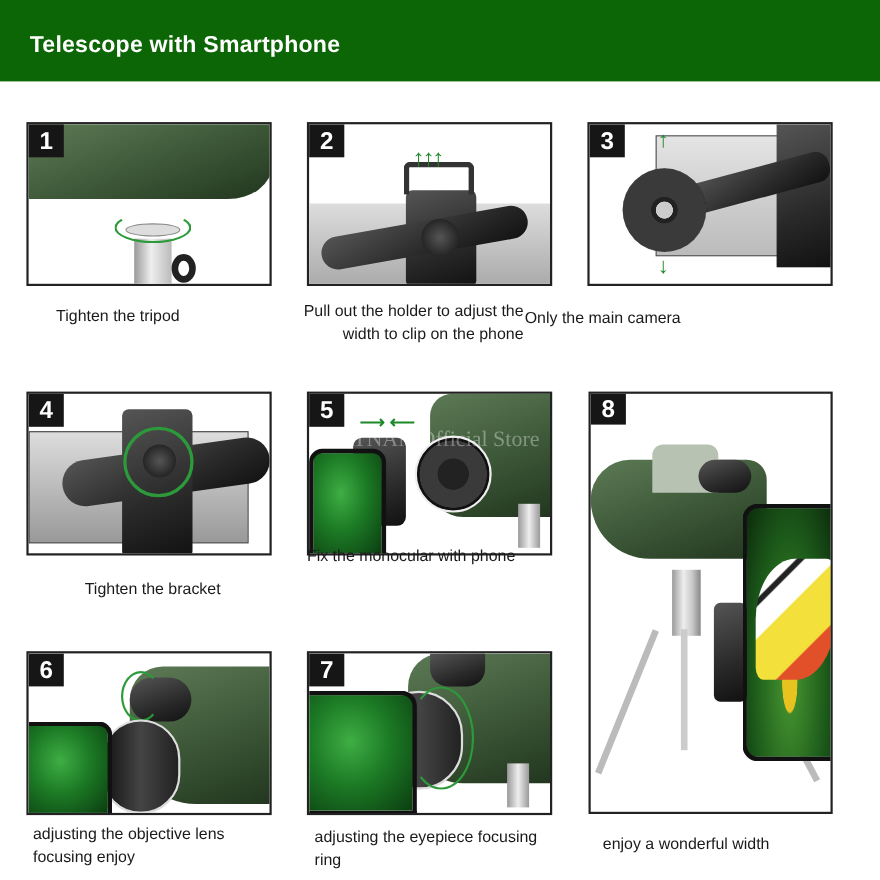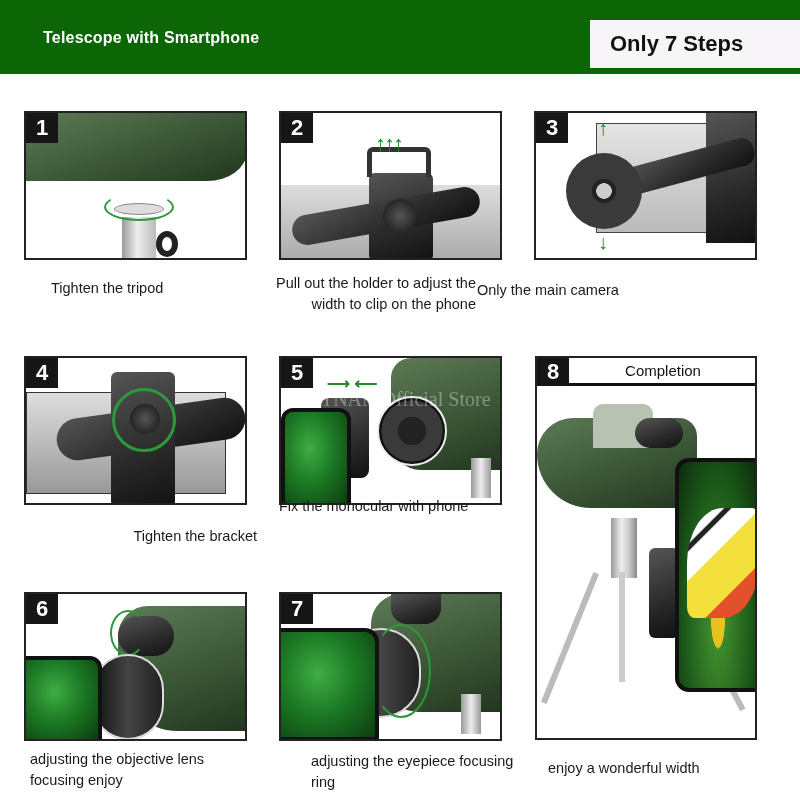--- a/index.html
+++ b/index.html
@@ -6,21 +6,21 @@
     html, body { width: 800px; height: 800px; background: #ffffff; overflow: hidden; }
     body { position: relative; font-family: "Liberation Sans", sans-serif; color: #1a1a1a; }
 
     .header {
       position: absolute; left: 0; top: 0; width: 800px; height: 74px;
       background: #0d6605;
     }
     .header-title {
       position: absolute; left: 27px; top: 29px;
       font-family: "Liberation Sans", sans-serif; font-weight: bold;
-      font-size: 16px; color: #ffffff; letter-spacing: 0.2px; margin-left: 16px;
+      font-size: 21px; color: #ffffff; letter-spacing: 0.2px;
     }
     .header-badge {
       position: absolute; left: 590px; top: 20px; width: 210px; height: 48px;
       background: #f7f5f7;
       display: flex; align-items: center; padding-left: 20px;
       font-weight: bold; font-size: 22px; color: #111;
     }
 
     .panel {
       position: absolute; border: 2px solid #222; background: #f4f4f4; overflow: hidden;
@@ -40,21 +40,20 @@
     .dark { background: linear-gradient(160deg, #555 0%, #2a2a2a 60%, #111 100%); }
     .silver { background: linear-gradient(90deg, #9a9a9a, #eeeeee 40%, #c9c9c9 70%, #888); }
     .phone-screen { background: radial-gradient(ellipse at 40% 40%, #3fae44 0%, #1c7a25 45%, #0b3d10 100%); }
     .arrow-g { color: #1f8a2a; font-weight: bold; }
   </style>
 </head>
 <body>
 
 <div class="header">
   <div class="header-title">Telescope with Smartphone</div>
-  <div class="header-badge">Only 7 Steps</div>
 </div>
 
 <div class="panel" style="left:24px; top:111px; width:223px; height:149px; background:#fff;">
   <div class="num">1</div>
   <div class="abs green-body" style="left:0; top:0; width:221px; height:68px; border-bottom-right-radius:40px 30px;"></div>
   <div class="abs" style="left:96px; top:104px; width:34px; height:45px; background:linear-gradient(90deg,#999,#eee 45%,#bbb);"></div>
   <div class="abs" style="left:88px; top:90px; width:50px; height:12px; border-radius:50%; background:#ddd; border:1px solid #888;"></div>
   <div class="abs" style="left:78px; top:80px; width:70px; height:28px; border:2px solid #2c9a3a; border-radius:50%; border-top-color:transparent;"></div>
   <div class="abs" style="left:130px; top:118px; width:22px; height:26px; border-radius:50%; border:6px solid #222;"></div>
 </div>
@@ -83,21 +82,21 @@
 <div class="caption" style="left:477px; top:280px; width:260px;">Only the main camera</div>
 
 <div class="panel" style="left:24px; top:356px; width:223px; height:149px; background:#fff;">
   <div class="num">4</div>
   <div class="abs" style="left:0; top:34px; width:200px; height:102px; background:linear-gradient(180deg,#ddd,#999); border:1px solid #333;"></div>
   <div class="abs dark" style="left:30px; top:50px; width:190px; height:42px; border-radius:22px; transform:rotate(-8deg);"></div>
   <div class="abs dark" style="left:85px; top:14px; width:64px; height:135px; border-radius:6px;"></div>
   <div class="abs" style="left:86px; top:30px; width:64px; height:64px; border:3px solid #2c9a3a; border-radius:50%;"></div>
   <div class="abs" style="left:104px; top:46px; width:30px; height:30px; border-radius:50%; background:radial-gradient(circle,#555,#111);"></div>
 </div>
-<div class="caption" style="left:57px; top:526px; width:200px;text-align:right;">Tighten the bracket</div>
+<div class="caption" style="left:77px; top:526px; width:200px;">Tighten the bracket</div>
 
 <div class="panel" style="left:279px; top:356px; width:223px; height:149px; background:#fff;">
   <div class="num">5</div>
   <div class="abs green-body" style="left:110px; top:0; width:111px; height:112px; border-radius:20px 0 0 30px;"></div>
   <div class="abs" style="left:96px; top:38px; width:70px; height:70px; border-radius:50%; background:radial-gradient(circle,#222 0 30%,#3a3a3a 31% 65%,#111 66%); border:2px solid #eee;"></div>
   <div class="abs dark" style="left:40px; top:40px; width:48px; height:80px; border-radius:8px;"></div>
   <div class="abs phone-screen" style="left:0; top:50px; width:70px; height:99px; border:4px solid #111; border-radius:12px 12px 0 0;"></div>
   <div class="abs arrow-g" style="left:46px; top:16px; font-size:16px;">⟶ ⟵</div>
   <div class="abs" style="left:190px; top:100px; width:20px; height:40px; background:linear-gradient(90deg,#999,#eee,#999);"></div>
   <div class="abs" style="left:10px; top:30px; font-family:'Liberation Serif',serif; font-size:20px; color:rgba(255,255,255,0.35); white-space:nowrap;">MRTNAN Official Store</div>
@@ -116,25 +115,24 @@
 
 <div class="panel" style="left:279px; top:592px; width:223px; height:149px; background:#fff;">
   <div class="num">7</div>
   <div class="abs green-body" style="left:90px; top:0; width:131px; height:118px; border-radius:30px 0 0 50px;"></div>
   <div class="abs dark" style="left:110px; top:0; width:50px; height:30px; border-radius:0 0 16px 16px;"></div>
   <div class="abs" style="left:60px; top:34px; width:80px; height:90px; border-radius:40px; background:linear-gradient(90deg,#111,#444 50%,#222); border:2px solid #ddd;"></div>
   <div class="abs" style="left:90px; top:30px; width:60px; height:94px; border:2px solid #2c9a3a; border-radius:50%; border-left-color:transparent;"></div>
   <div class="abs phone-screen" style="left:0; top:34px; width:98px; height:113px; border:4px solid #111; border-left:none; border-radius:0 14px 0 0;"></div>
   <div class="abs" style="left:180px; top:100px; width:20px; height:40px; background:linear-gradient(90deg,#999,#eee,#999);"></div>
 </div>
-<div class="caption" style="left:311px; top:751px; width:220px;">adjusting the eyepiece focusing ring</div>
+<div class="caption" style="left:286px; top:751px; width:220px;">adjusting the eyepiece focusing ring</div>
 
 <div class="panel" style="left:535px; top:356px; width:222px; height:384px; background:#fff;">
   <div class="num" style="height:28px;">8</div>
-  <div class="abs" style="left:32px; top:0; width:188px; height:28px; border-bottom:3px solid #111; display:flex; align-items:center; justify-content:center; font-size:15px; color:#111;">Completion</div>
   <div class="abs green-body" style="left:0; top:60px; width:160px; height:90px; border-radius:40px 20px 20px 60px;"></div>
   <div class="abs" style="left:56px; top:46px; width:60px; height:44px; background:#b7c2b3; border-radius:10px 10px 0 0;"></div>
   <div class="abs dark" style="left:98px; top:60px; width:48px; height:30px; border-radius:15px;"></div>
   <div class="abs silver" style="left:74px; top:160px; width:26px; height:60px;"></div>
   <div class="abs" style="left:30px; top:210px; width:6px; height:140px; background:#bbb; transform:rotate(22deg);"></div>
   <div class="abs" style="left:82px; top:214px; width:6px; height:110px; background:#ccc;"></div>
   <div class="abs" style="left:170px; top:220px; width:6px; height:140px; background:#bbb; transform:rotate(-28deg);"></div>
   <div class="abs dark" style="left:112px; top:190px; width:30px; height:90px; border-radius:6px;"></div>
   <div class="abs phone-screen" style="left:138px; top:100px; width:82px; height:234px; border:4px solid #111; border-radius:14px 0 0 14px; border-right:none; background:radial-gradient(ellipse at 50% 70%, #e8c21e 0 12%, #3f8a2c 13%, #1c5a1a 60%, #0c2a0c 100%);"></div>
   <div class="abs" style="left:150px; top:150px; width:72px; height:110px; background:linear-gradient(135deg,#fff 0 20%,#222 21% 24%,#fff 25% 40%,#f4e03a 41% 70%,#e2502a 71% 90%,#222 91%); border-radius:50% 10% 50% 10%;"></div>

